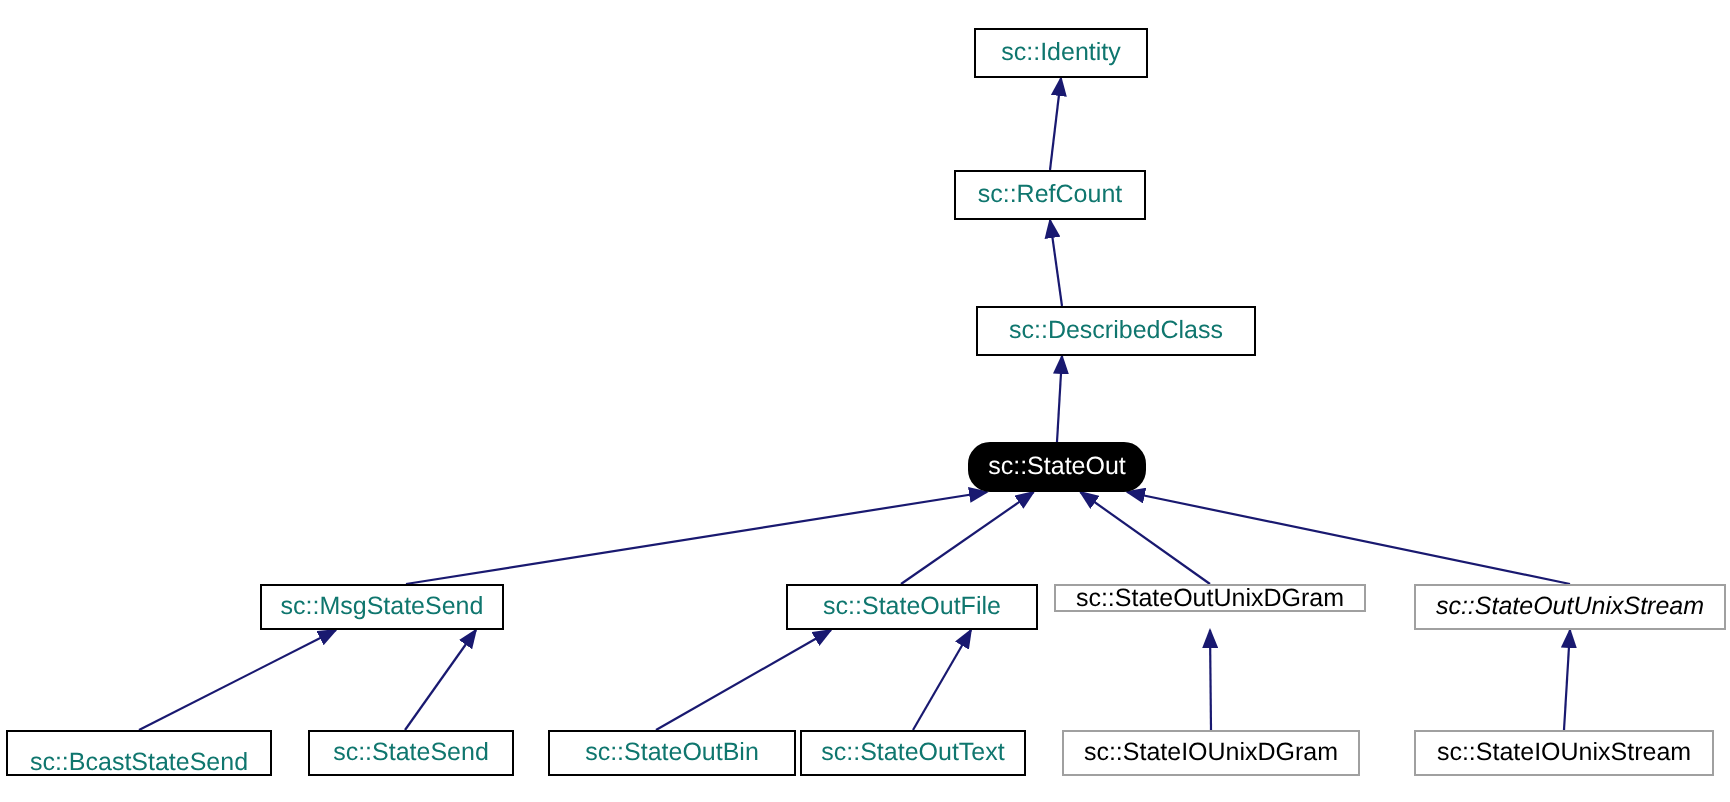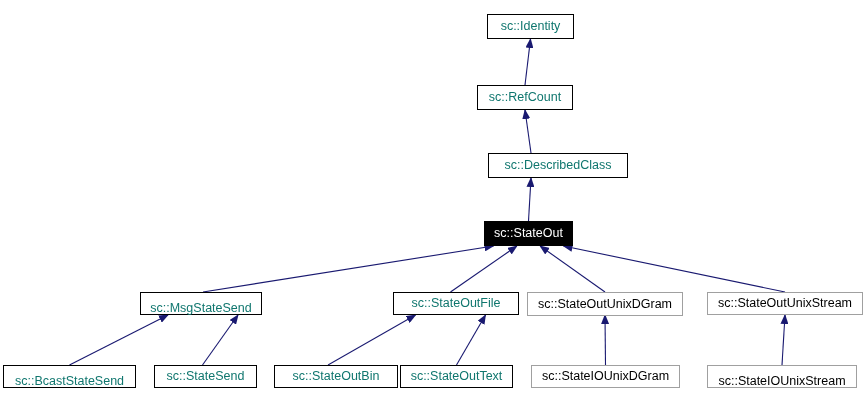--- a/index.html
+++ b/index.html
@@ -37,20 +37,21 @@
     letter-spacing: 0px;
   }
   .node.gray {
     border-color: #a0a0a0;
     color: #000000;
   }
   .node.current {
     background: #000000;
     border-color: #000000;
     color: #ffffff;
+    border-radius: 11px;
   }
   .node-label {
     display: block;
     padding: 0 4px;
   }
 </style>
 </head>
 <body>
 
 <div id="diagram-root">
@@ -82,44 +83,44 @@
       </div>
       <div class="node" style="left: 477px; top: 85px; width: 96px; height: 25px;">
         <span class="node-label">sc::RefCount</span>
       </div>
       <div class="node" style="left: 461px; top: 153px; width: 140px; height: 25px; margin-left: 27px;">
         <span class="node-label">sc::DescribedClass</span>
       </div>
       <div class="node current" style="left: 484px; top: 221px; width: 89px; height: 25px;">
         <span class="node-label">sc::StateOut</span>
       </div>
-      <div class="node" style="left: 140px; top: 292px; width: 122px; height: 23px; align-items: flex-end;">
+      <div class="node" style="left: 130px; top: 292px; width: 122px; height: 23px;">
         <span class="node-label">sc::MsgStateSend</span>
       </div>
       <div class="node" style="left: 393px; top: 292px; width: 126px; height: 23px;">
         <span class="node-label">sc::StateOutFile</span>
       </div>
-      <div class="node gray" style="left: 527px; top: 292px; width: 156px; height: 24px;">
+      <div class="node gray" style="left: 527px; top: 292px; width: 156px; height: 14px;">
         <span class="node-label">sc::StateOutUnixDGram</span>
       </div>
-      <div class="node gray" style="left: 707px; top: 292px; width: 156px; height: 23px;">
+      <div class="node gray" style="left: 707px; top: 292px; width: 156px; height: 23px; font-style: italic;">
         <span class="node-label">sc::StateOutUnixStream</span>
       </div>
       <div class="node" style="left: 3px; top: 365px; width: 133px; height: 23px; align-items: flex-end;">
         <span class="node-label">sc::BcastStateSend</span>
       </div>
       <div class="node" style="left: 154px; top: 365px; width: 103px; height: 23px;">
         <span class="node-label">sc::StateSend</span>
       </div>
       <div class="node" style="left: 274px; top: 365px; width: 124px; height: 23px;">
         <span class="node-label">sc::StateOutBin</span>
       </div>
       <div class="node" style="left: 400px; top: 365px; width: 113px; height: 23px;">
         <span class="node-label">sc::StateOutText</span>
       </div>
       <div class="node gray" style="left: 531px; top: 365px; width: 149px; height: 23px;">
         <span class="node-label">sc::StateIOUnixDGram</span>
       </div>
-      <div class="node gray" style="left: 707px; top: 365px; width: 150px; height: 23px; align-items: flex-end;">
+      <div class="node gray" style="left: 707px; top: 365px; width: 150px; height: 23px;">
         <span class="node-label">sc::StateIOUnixStream</span>
       </div>
     </div>
 </div>
 
 </body></html>

